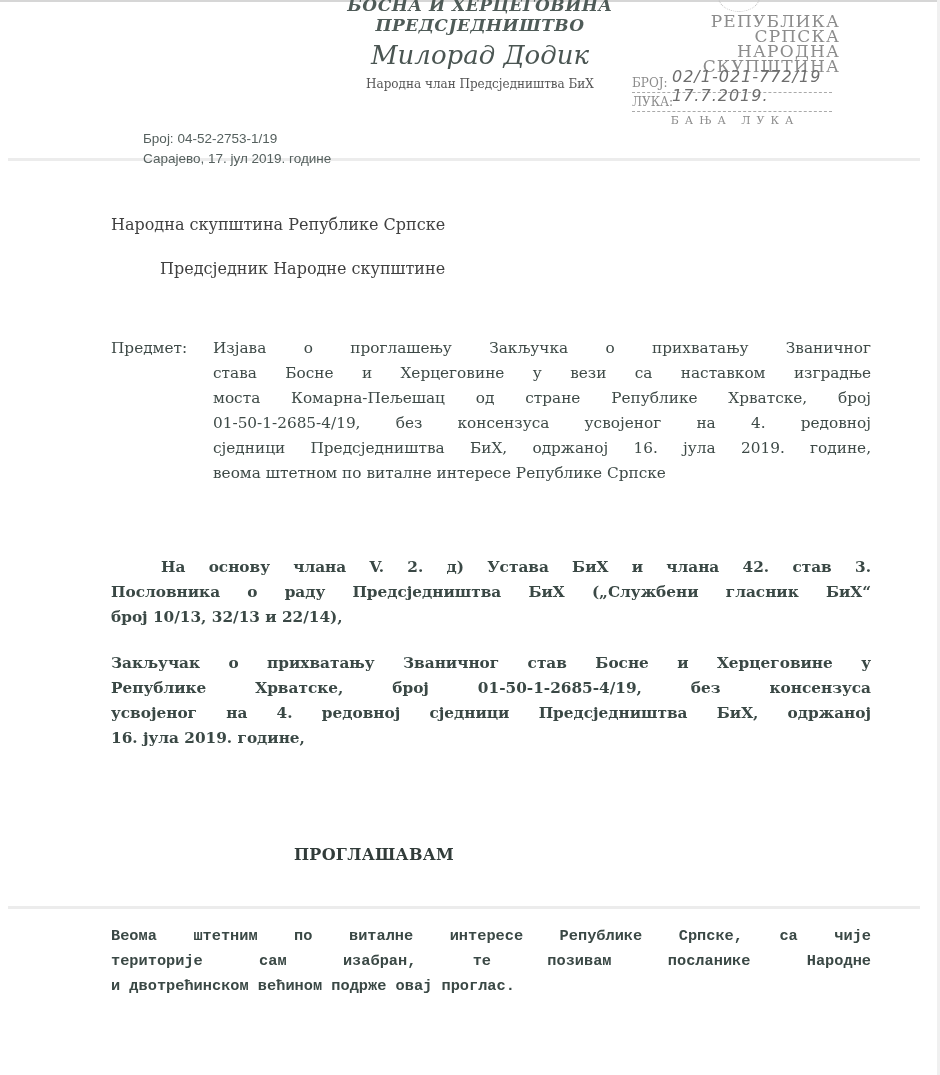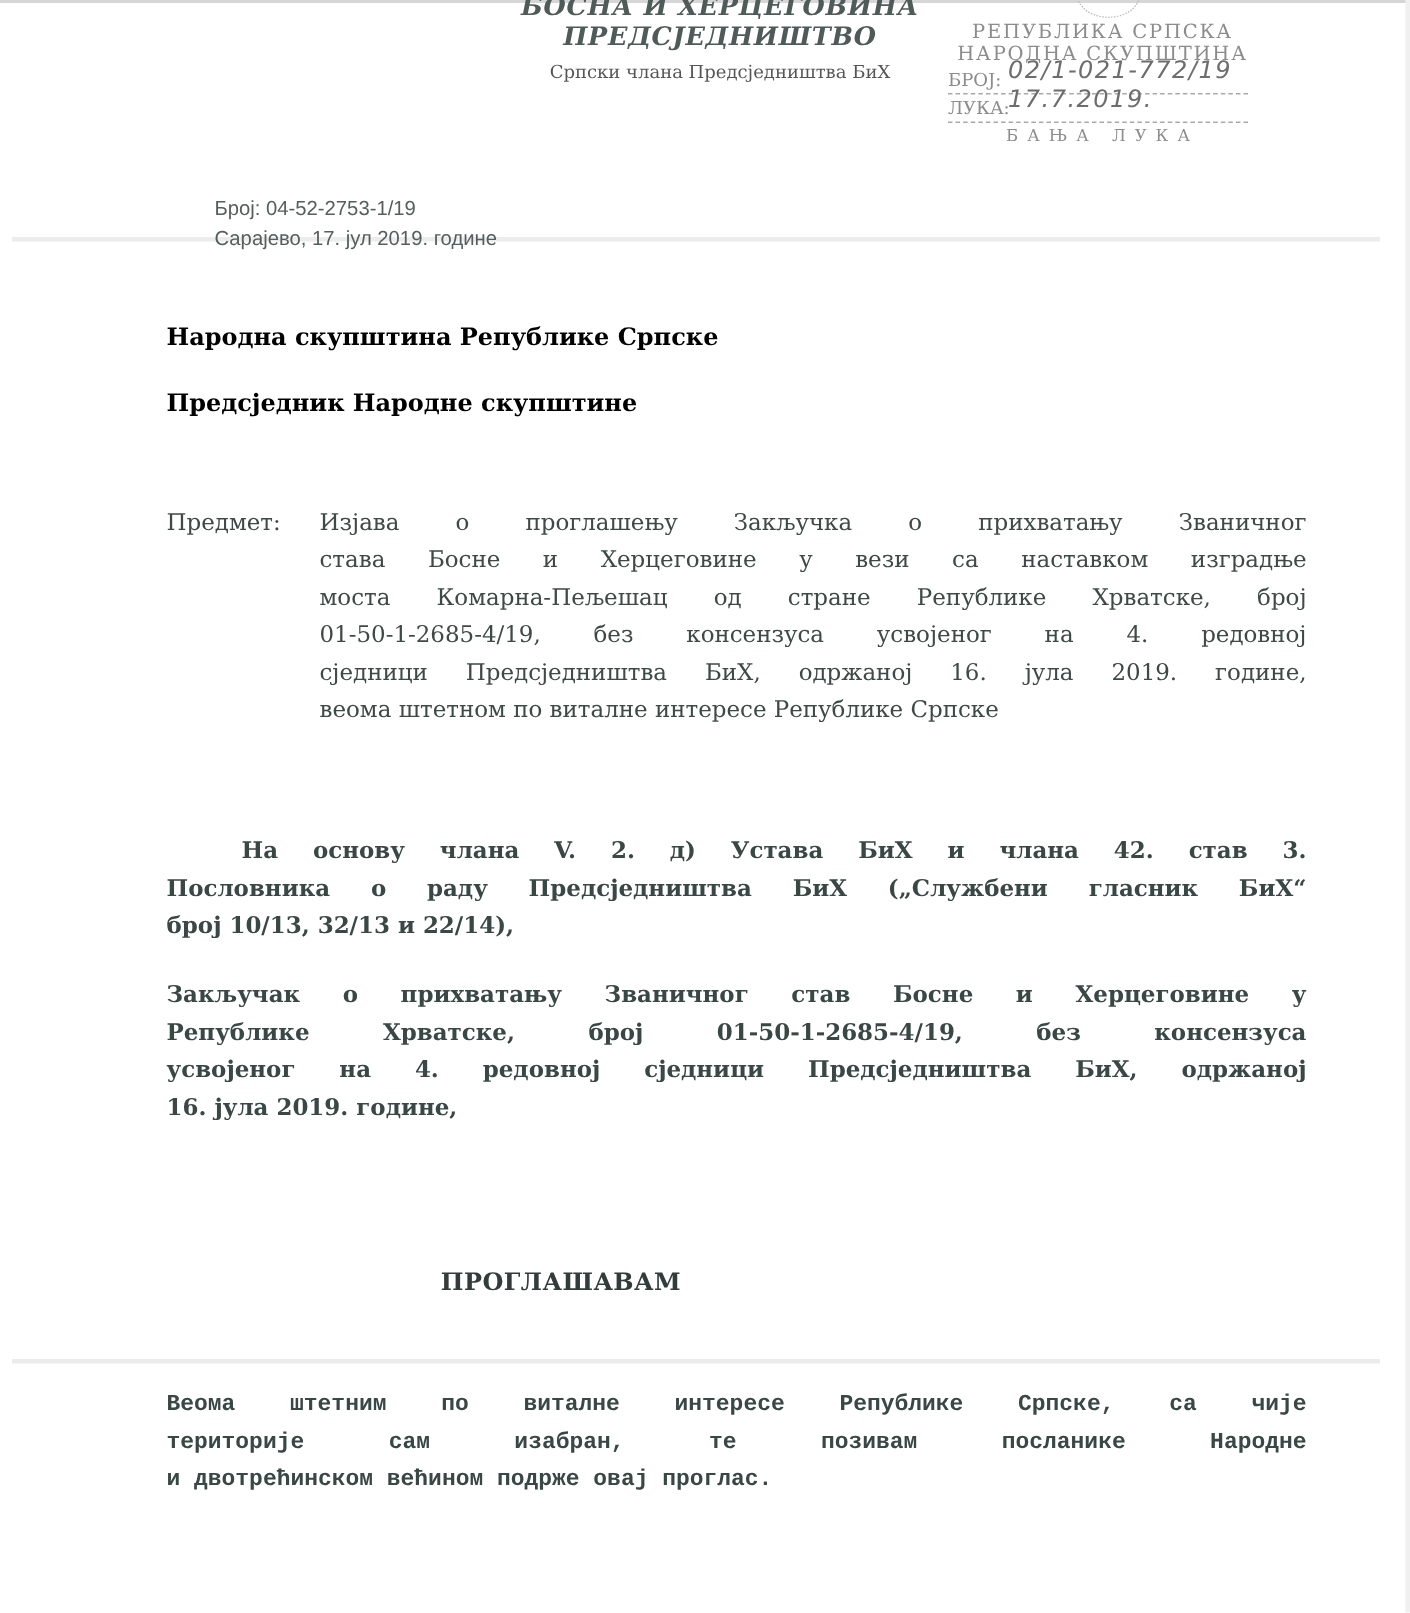--- a/index.html
+++ b/index.html
@@ -42,21 +42,21 @@
       color: #4a5552;
     }
     .lh-role {
       font-size: 12px; line-height: 20px; margin-top: 2px; color: #555;
     }
     .stamp {
       position: absolute; left: 630px; top: 4px; width: 210px; height: 100px;
       font-family: "DejaVu Serif", serif; color: #8c8c8c;
     }
     .stamp-line {
-      font-size: 13px; letter-spacing: 1.2px; text-align: center; line-height: 15px;
+      font-size: 17px; letter-spacing: 1.2px; text-align: right; line-height: 15px;
     }
     .stamp-field {
       font-size: 12px; line-height: 18px; position: relative; margin-left: 2px;
       border-bottom: 1px dashed #aaa; width: 200px;
     }
     .stamp-field .hand {
       font-family: "DejaVu Sans", sans-serif; font-style: italic; font-size: 16px;
       color: #6d6d6d; position: absolute; left: 40px; top: -6px; letter-spacing: 1px;
     }
     .stamp-city {
@@ -67,22 +67,23 @@
       border: 1px dotted #bbb; border-radius: 50%;
     }
     .ref-block {
       position: absolute; left: 111px; top: 129px;
       font-family: "Liberation Sans", sans-serif; font-size: 13.5px; color: #55605e;
       line-height: 20px;
       margin-left: 32px;
     }
     .addressee {
       position: absolute; left: 111px; top: 212px;
-      font-family: "DejaVu Serif", serif; font-weight: bold; font-size: 16px;
-      color: #000000;
+      font-family: "DejaVu Serif", serif; font-weight: normal; font-size: 16px;
+      color: #404040;
+      text-align: right;
     }
     .addressee div { height: 44px; line-height: 26px; }
     .subject {
       position: absolute; left: 111px; top: 336px; width: 760px;
       font-family: "DejaVu Serif", serif; font-size: 15.3px; color: #3e4a47;
       line-height: 25px;
     }
     .subject .label { position: absolute; left: 0; top: 0; }
     .subject .text {
       margin-left: 102px; text-align: justify;
@@ -114,21 +115,22 @@
 <body>
 
 <div class="top-rule"></div>
 <div class="right-edge"></div>
 <div class="scan-line" style="left:8px; top:158px; width:912px;"></div>
 <div class="scan-line" style="left:8px; top:906px; width:912px;"></div>
 
 <header class="letterhead">
   <div class="lh-country">БОСНА И ХЕРЦЕГОВИНА</div>
   <div class="lh-institution">ПРЕДСЈЕДНИШТВО</div>
-  <div class="lh-role">Српски члана Предсједништва БиХ</div>
+  <div class="lh-name">Милорад Додик</div>
+  <div class="lh-role">Народна члан Предсједништва БиХ</div>
 </header>
 
 <div class="stamp">
   <div class="stamp-circle"></div>
   <div class="stamp-line" style="margin-top:10px;">РЕПУБЛИКА СРПСКА</div>
   <div class="stamp-line">НАРОДНА СКУПШТИНА</div>
   <div class="stamp-field">
     <span>БРОЈ:</span>
     <span class="hand">02/1-021-772/19</span>
   </div>

